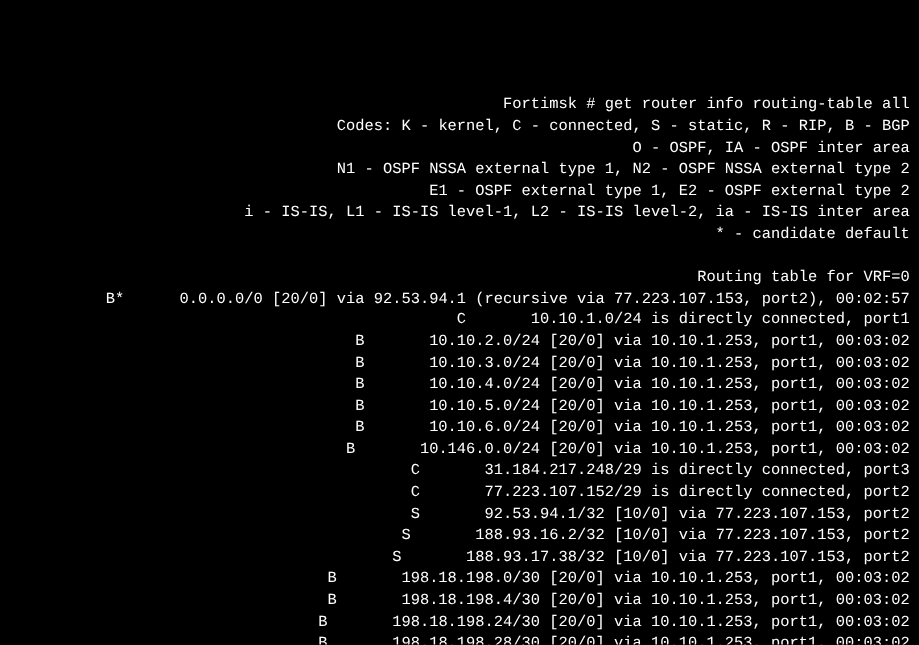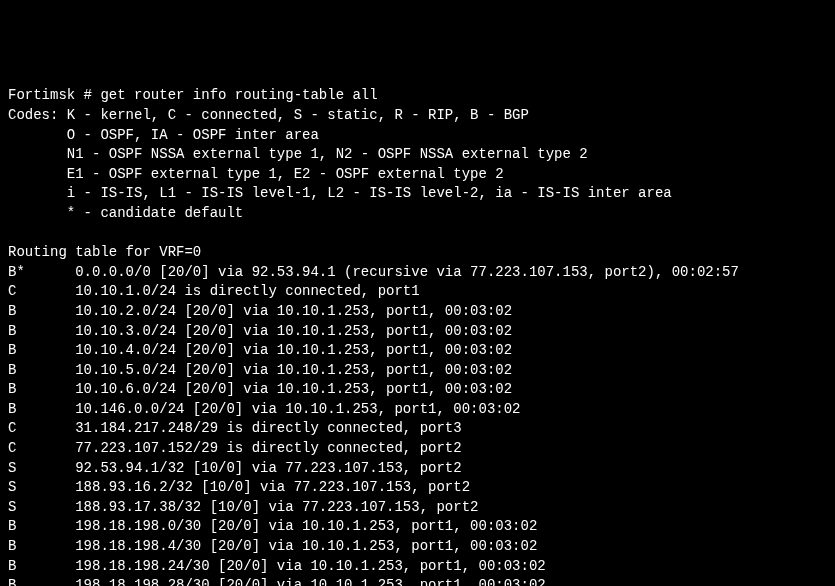--- a/index.html
+++ b/index.html
@@ -14,20 +14,21 @@
       font-size: 14px;
       line-height: 1.4;
       padding: 8px;
       white-space: pre;
       width: 835px;
       height: 586px;
       overflow: hidden;
     }
     .line {
       display: block;
+      text-align: right;
     }
   </style>
 </head>
 <body>
 
 
 
 <div><span class="line"><span>Fortimsk # </span><span>get router info routing-table all</span></span><span class="line">Codes: K - kernel, C - connected, S - static, R - RIP, B - BGP</span><span class="line">       O - OSPF, IA - OSPF inter area</span><span class="line">       N1 - OSPF NSSA external type 1, N2 - OSPF NSSA external type 2</span><span class="line">       E1 - OSPF external type 1, E2 - OSPF external type 2</span><span class="line">       i - IS-IS, L1 - IS-IS level-1, L2 - IS-IS level-2, ia - IS-IS inter area</span><span class="line">       * - candidate default</span><span class="line"> </span><span class="line">Routing table for VRF=0</span><span class="line">B*      0.0.0.0/0 [20/0] via 92.53.94.1 (recursive via 77.223.107.153, port2), 00:02:57</span><span class="line">C       10.10.1.0/24 is directly connected, port1</span><span class="line">B       10.10.2.0/24 [20/0] via 10.10.1.253, port1, 00:03:02</span><span class="line">B       10.10.3.0/24 [20/0] via 10.10.1.253, port1, 00:03:02</span><span class="line">B       10.10.4.0/24 [20/0] via 10.10.1.253, port1, 00:03:02</span><span class="line">B       10.10.5.0/24 [20/0] via 10.10.1.253, port1, 00:03:02</span><span class="line">B       10.10.6.0/24 [20/0] via 10.10.1.253, port1, 00:03:02</span><span class="line">B       10.146.0.0/24 [20/0] via 10.10.1.253, port1, 00:03:02</span><span class="line">C       31.184.217.248/29 is directly connected, port3</span><span class="line">C       77.223.107.152/29 is directly connected, port2</span><span class="line">S       92.53.94.1/32 [10/0] via 77.223.107.153, port2</span><span class="line">S       188.93.16.2/32 [10/0] via 77.223.107.153, port2</span><span class="line">S       188.93.17.38/32 [10/0] via 77.223.107.153, port2</span><span class="line">B       198.18.198.0/30 [20/0] via 10.10.1.253, port1, 00:03:02</span><span class="line">B       198.18.198.4/30 [20/0] via 10.10.1.253, port1, 00:03:02</span><span class="line">B       198.18.198.24/30 [20/0] via 10.10.1.253, port1, 00:03:02</span><span class="line">B       198.18.198.28/30 [20/0] via 10.10.1.253, port1, 00:03:02</span></div>
 
 

